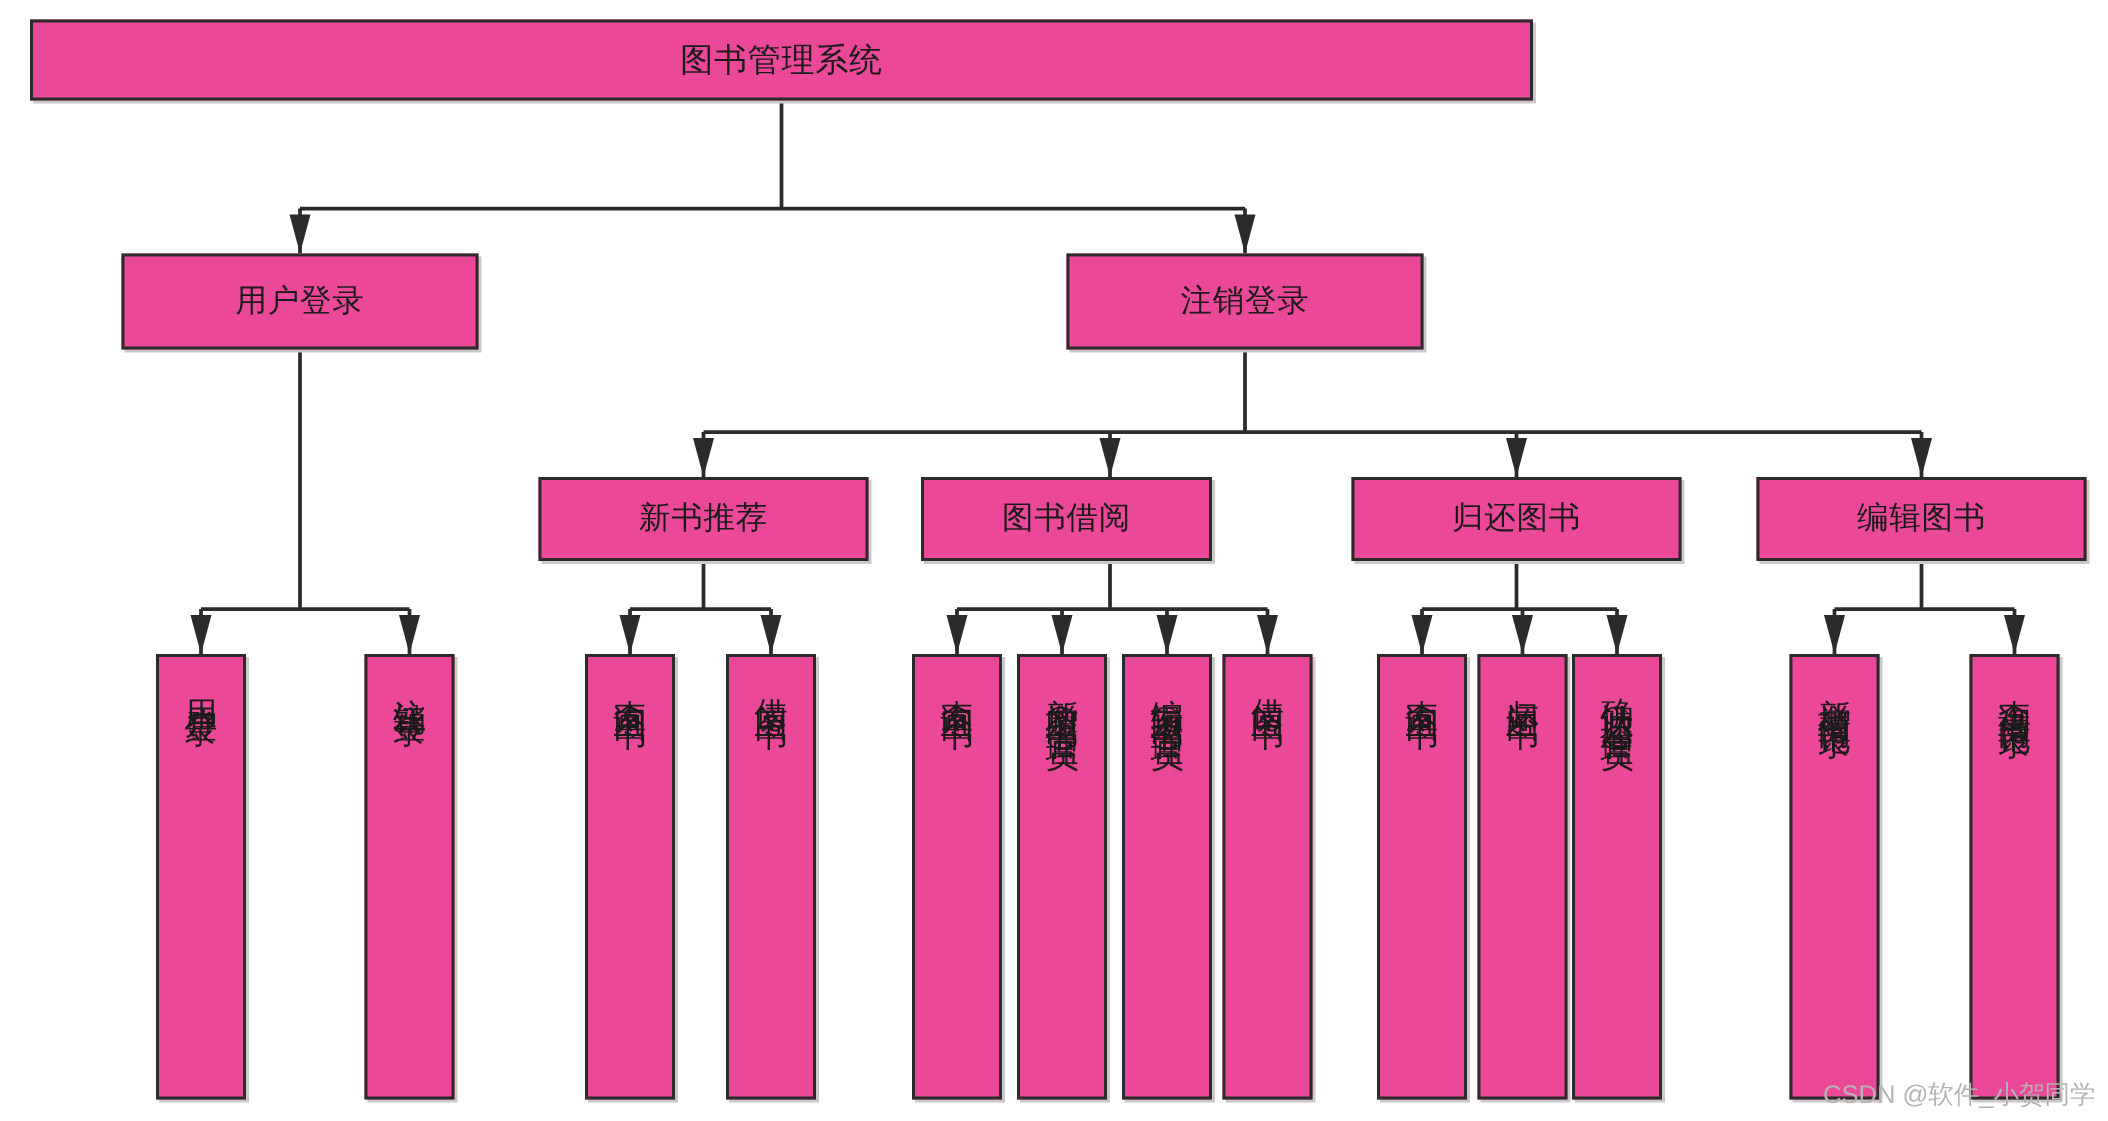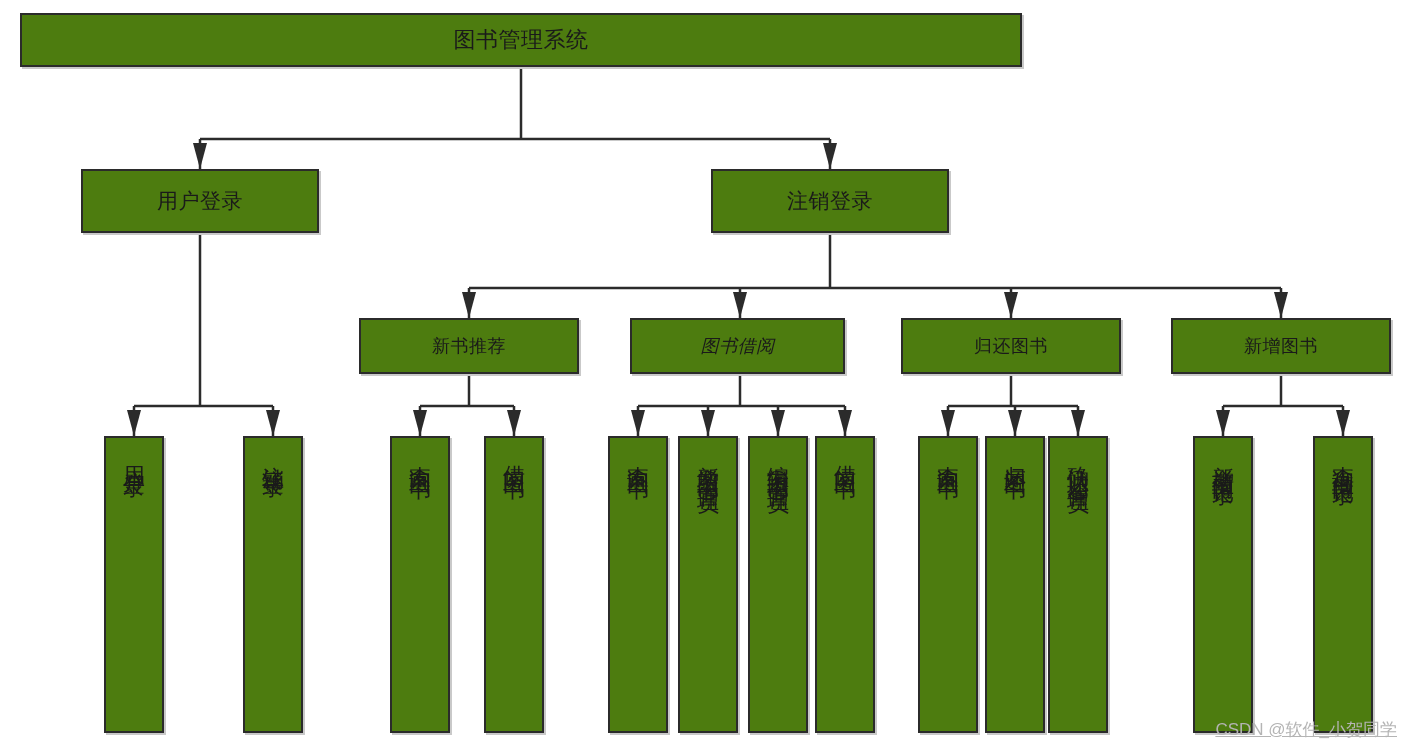--- a/index.html
+++ b/index.html
@@ -21,37 +21,37 @@
     position: absolute;
     left: 0;
     top: 0;
     width: 1405px;
     height: 747px;
     pointer-events: none;
   }
   .node {
     position: absolute;
     box-sizing: border-box;
-    background: #4d7c0f;
+    background: #ec4899;
     border: 2px solid #2b2b2b;
     box-shadow: 2px 2px 0 0 #c9c9c9;
     display: flex;
     align-items: center;
     justify-content: center;
     color: #1a1a1a;
     z-index: 2;
   }
   .node .label {
     text-align: center;
     line-height: 1.25;
     letter-spacing: 0.5px;
   }
   .node.level-0 .label { font-size: 22px; }
   .node.level-1 .label { font-size: 21px; }
-  .node.level-2 .label { font-size: 18px; }
+  .node.level-2 .label { font-size: 21px; }
   .node.leaf {
     align-items: flex-start;
     justify-content: center;
     padding-top: 10px;
   }
   .node.leaf .label {
     writing-mode: vertical-rl;
     text-orientation: upright;
     font-size: 22px;
     letter-spacing: 4px;
@@ -59,21 +59,20 @@
     white-space: nowrap;
   }
   #watermark {
     position: absolute;
     right: 8px;
     bottom: 6px;
     font-size: 17px;
     color: #b4b4b4;
     z-index: 5;
     white-space: nowrap;
-    text-decoration: underline;
   }
 </style>
 </head>
 <body>
 
 <div id="canvas">
   <svg id="connectors" viewBox="0 0 1405 747">
       <line x1="521" y1="67" x2="521" y2="139" stroke="#2b2b2b" stroke-width="2.5"></line>
       <line x1="200" y1="139" x2="830" y2="139" stroke="#2b2b2b" stroke-width="2.5"></line>
       <line x1="200" y1="139" x2="200" y2="169" stroke="#2b2b2b" stroke-width="2.5"></line>
@@ -133,28 +132,28 @@
       </div>
       <div class="node level-1" style="left: 81px; top: 169px; width: 238px; height: 64px;">
         <span class="label">用户登录</span>
       </div>
       <div class="node level-1" style="left: 711px; top: 169px; width: 238px; height: 64px;">
         <span class="label">注销登录</span>
       </div>
       <div class="node level-2" style="left: 359px; top: 318px; width: 220px; height: 56px;">
         <span class="label">新书推荐</span>
       </div>
-      <div class="node level-2" style="left: 630px; top: 318px; width: 215px; height: 56px; font-style: italic;">
+      <div class="node level-2" style="left: 614px; top: 318px; width: 194px; height: 56px;">
         <span class="label">图书借阅</span>
       </div>
       <div class="node level-2" style="left: 901px; top: 318px; width: 220px; height: 56px;">
         <span class="label">归还图书</span>
       </div>
       <div class="node level-2" style="left: 1171px; top: 318px; width: 220px; height: 56px;">
-        <span class="label">新增图书</span>
+        <span class="label">编辑图书</span>
       </div>
       <div class="node level-3 leaf" style="left: 104px; top: 436px; width: 60px; height: 297px;">
         <span class="label">用户登录</span>
       </div>
       <div class="node level-3 leaf" style="left: 243px; top: 436px; width: 60px; height: 297px;">
         <span class="label">注销登录</span>
       </div>
       <div class="node level-3 leaf" style="left: 390px; top: 436px; width: 60px; height: 297px;">
         <span class="label">查询图书</span>
       </div>

